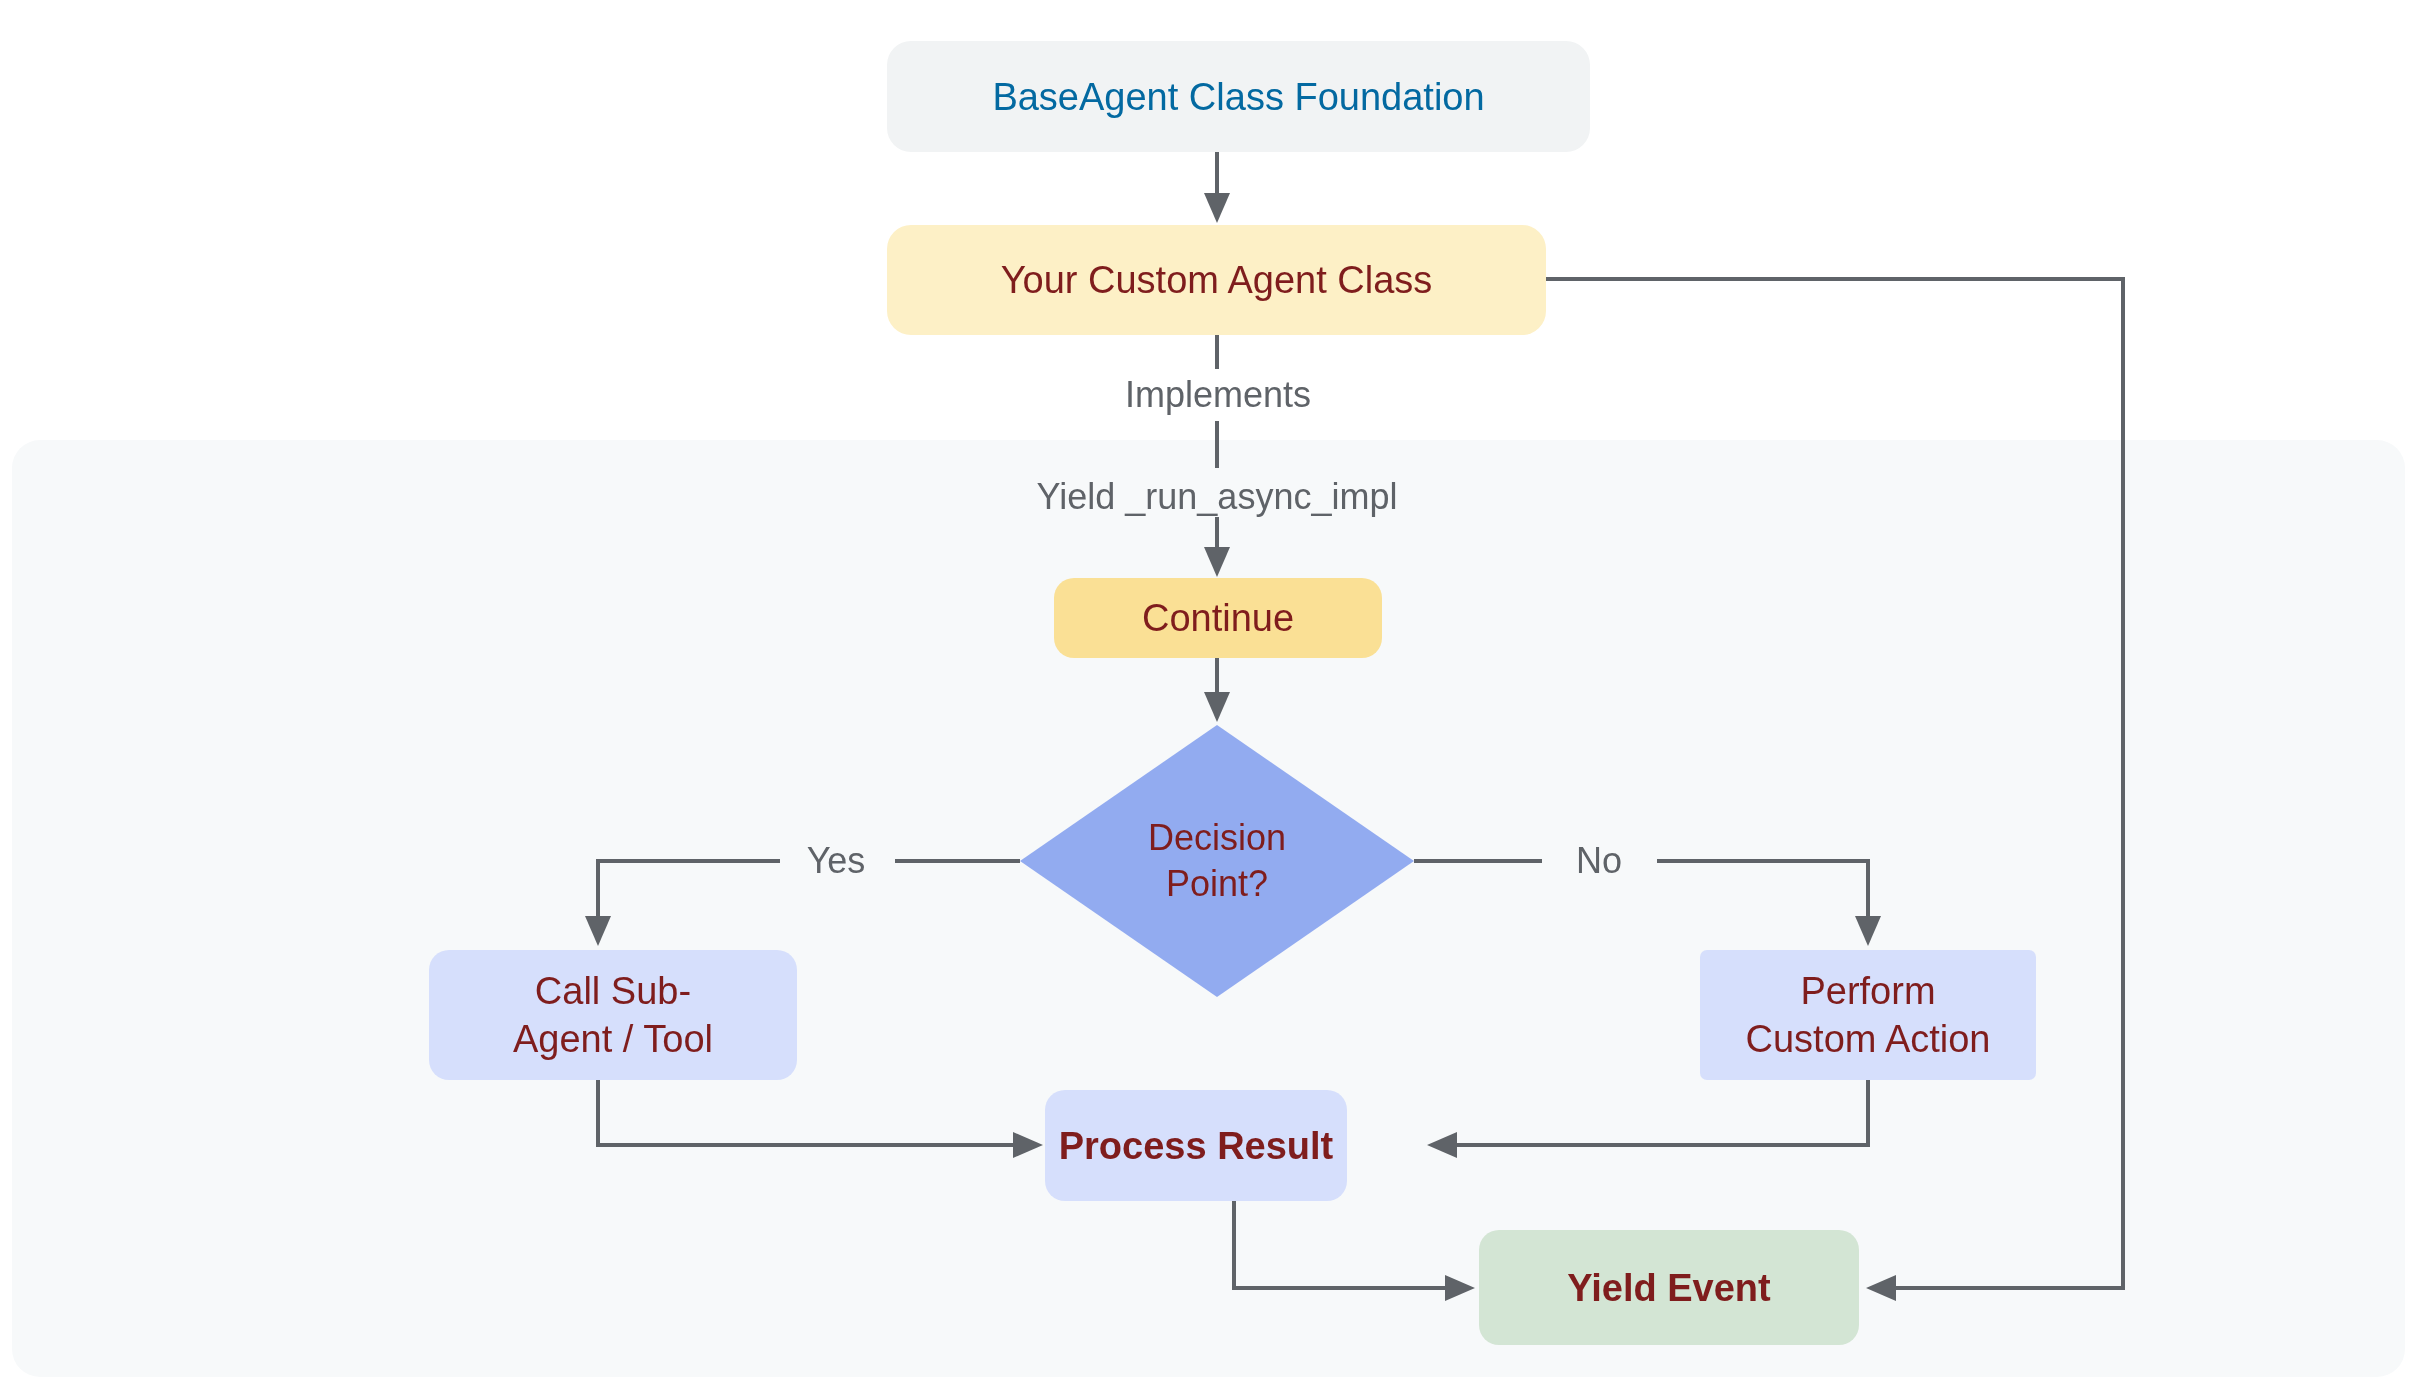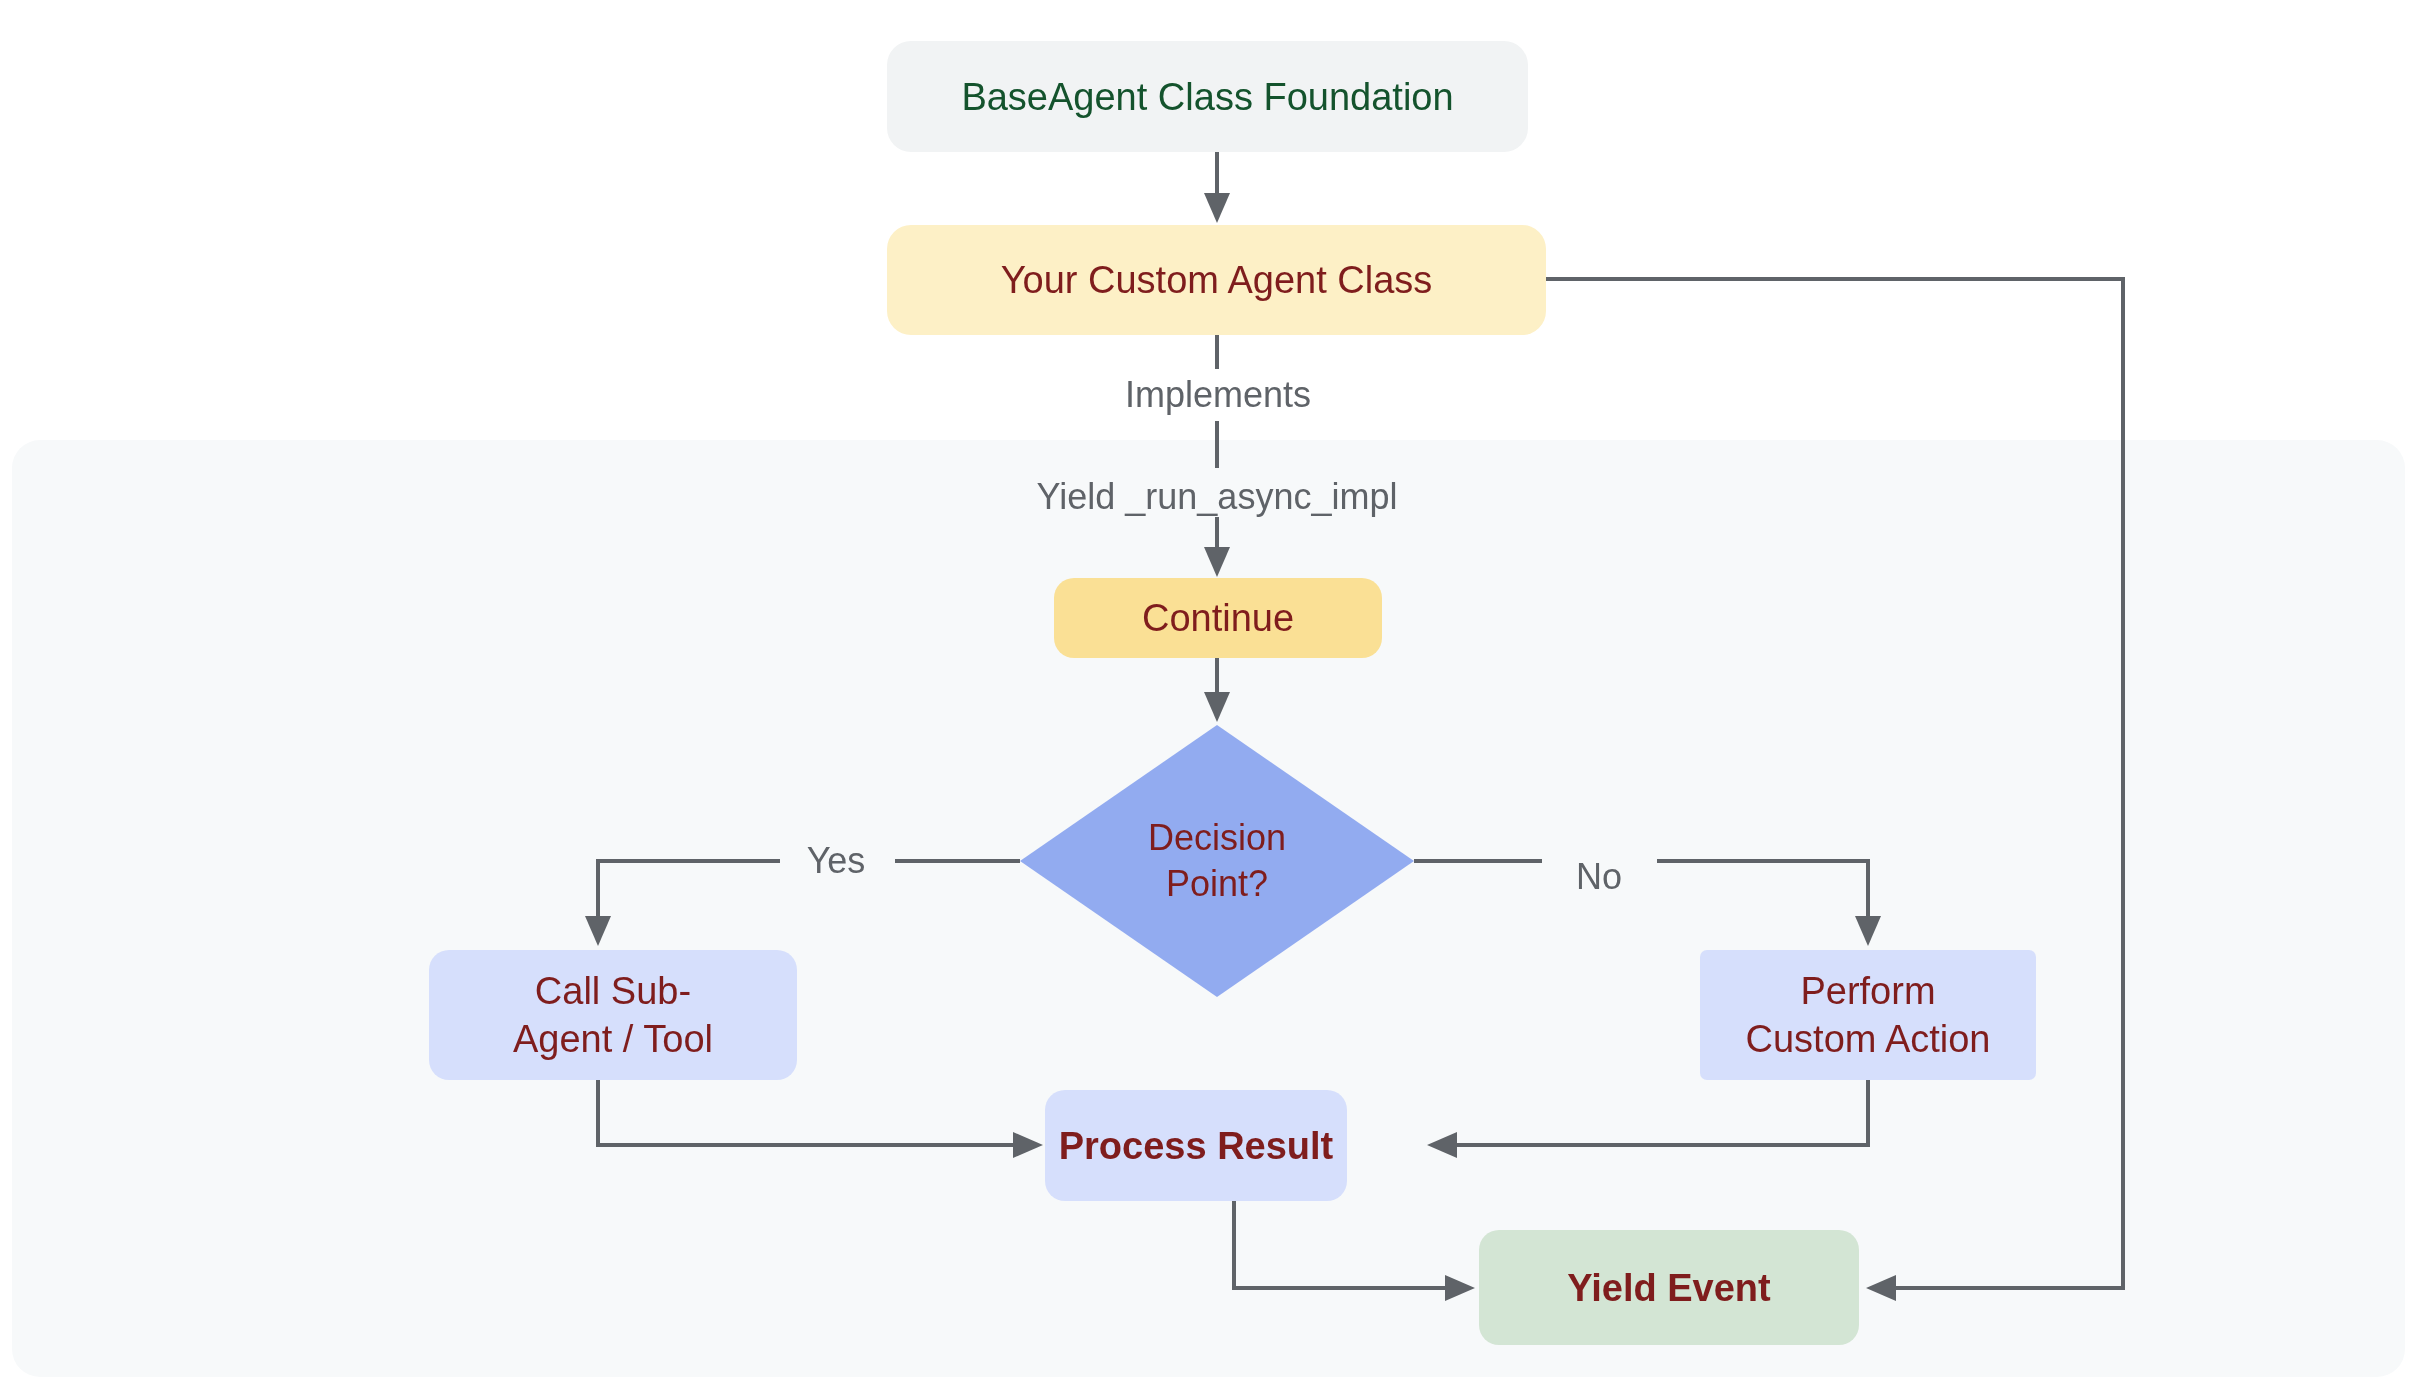--- a/index.html
+++ b/index.html
@@ -34,21 +34,21 @@
     display: flex;
     flex-direction: column;
     align-items: center;
     justify-content: center;
     text-align: center;
     font-size: 38px;
     line-height: 48px;
     color: #7f1d1d;
     border-radius: 20px;
   }
-  .node-base      { left: 887px;  top: 41px;   width: 641px; height: 111px; background: #f1f3f4; border-radius: 24px; color: #14532d; }
+  .node-base      { left: 887px;  top: 41px;   width: 703px; height: 111px; background: #f1f3f4; border-radius: 24px; color: #0369a1; }
   .node-custom    { left: 887px;  top: 225px;  width: 659px; height: 110px; background: #fdf0c6; border-radius: 24px; }
   .node-continue  { left: 1054px; top: 578px;  width: 328px; height: 80px;  background: #fae095; text-align: right; }
   .node-call      { left: 429px;  top: 950px;  width: 368px; height: 130px; background: #d6dffc; }
   .node-perform   { left: 1700px; top: 950px;  width: 336px; height: 130px; background: #d6dffc; border-radius: 7px; }
   .node-process   { left: 1045px; top: 1090px; width: 302px; height: 111px; background: #d6dffc; font-weight: 600; }
   .node-yield     { left: 1479px; top: 1230px; width: 380px; height: 115px; background: #d3e5d4; font-weight: 700; }
   .node-decision {
     left: 1020px; top: 725px;
     width: 394px; height: 272px;
     background: #92abf0;
@@ -60,21 +60,21 @@
   .edge-label {
     position: absolute;
     transform: translate(-50%, -50%);
     font-size: 36px;
     color: #5f6368;
     white-space: nowrap;
   }
   .lbl-implements { left: 1218px; top: 395px; }
   .lbl-inside     { left: 1217px; top: 497px; }
   .lbl-yes        { left: 836px;  top: 861px; }
-  .lbl-no         { left: 1599px; top: 861px; margin-top: 16px; }
+  .lbl-no         { left: 1599px; top: 861px; }
 </style>
 </head>
 <body>
 
 <div class="canvas">
 
   <div class="impl-panel"></div>
 
   <svg class="edges" viewBox="0 0 2432 1400">
 

